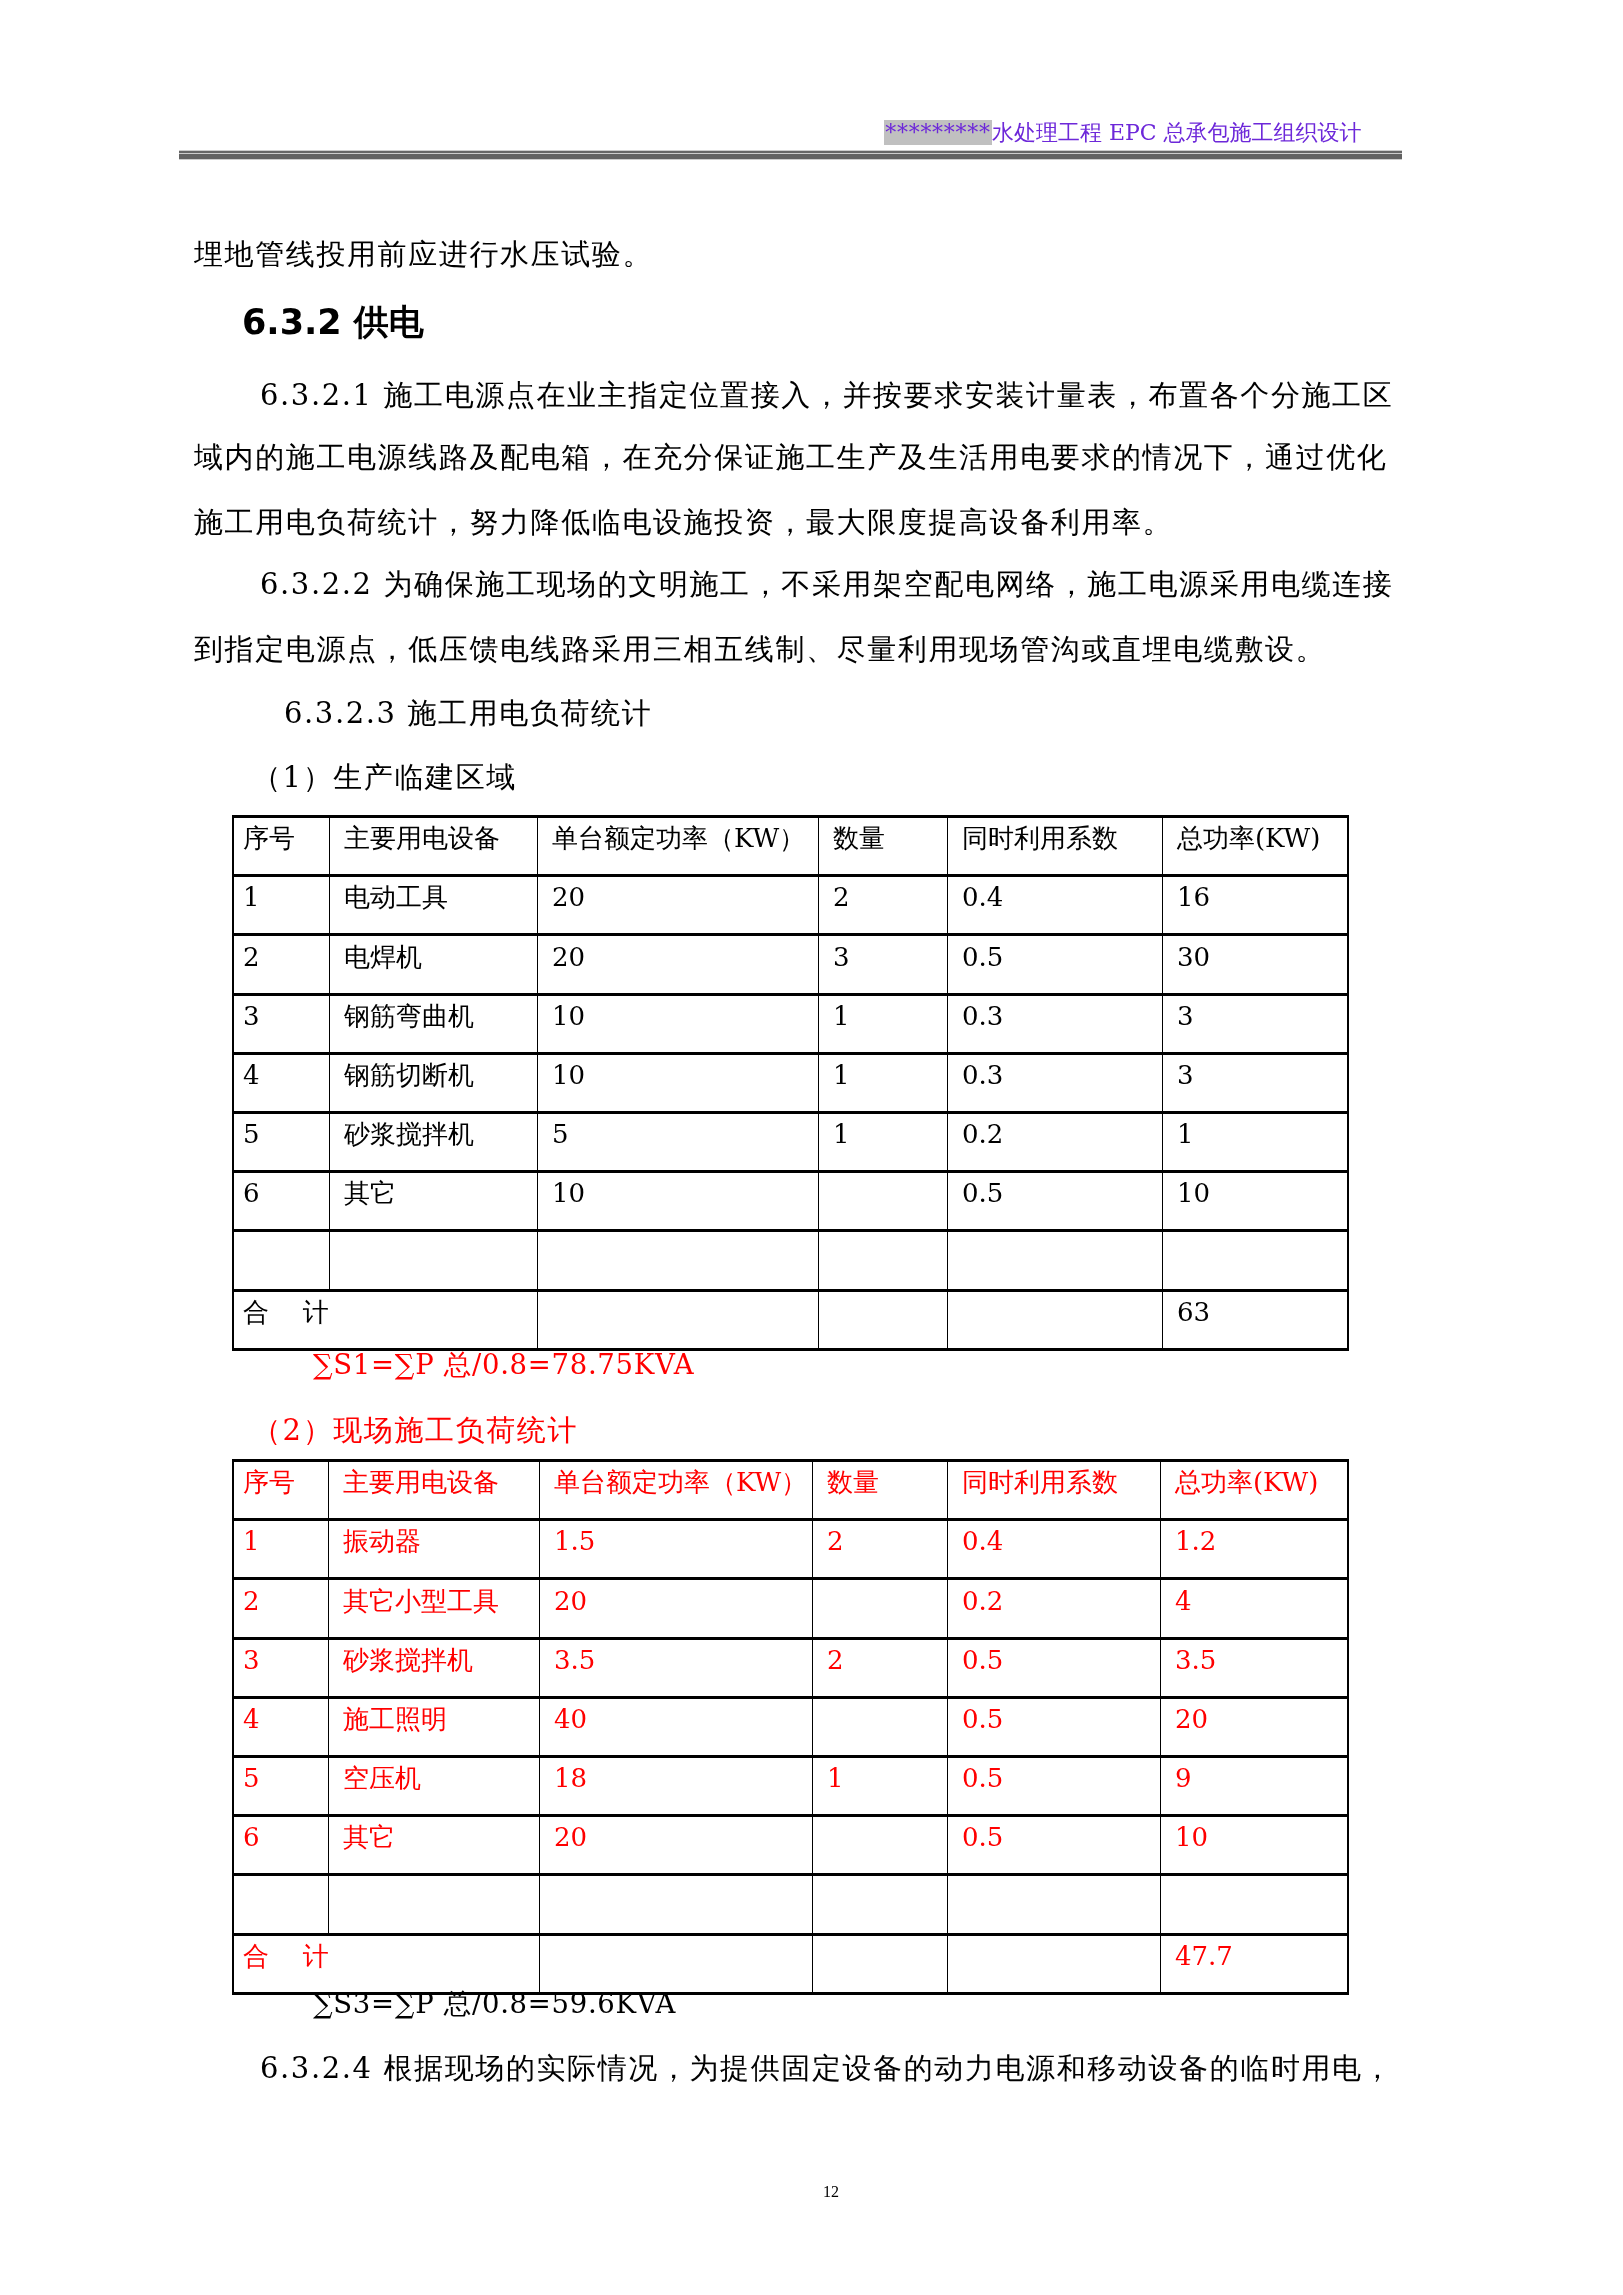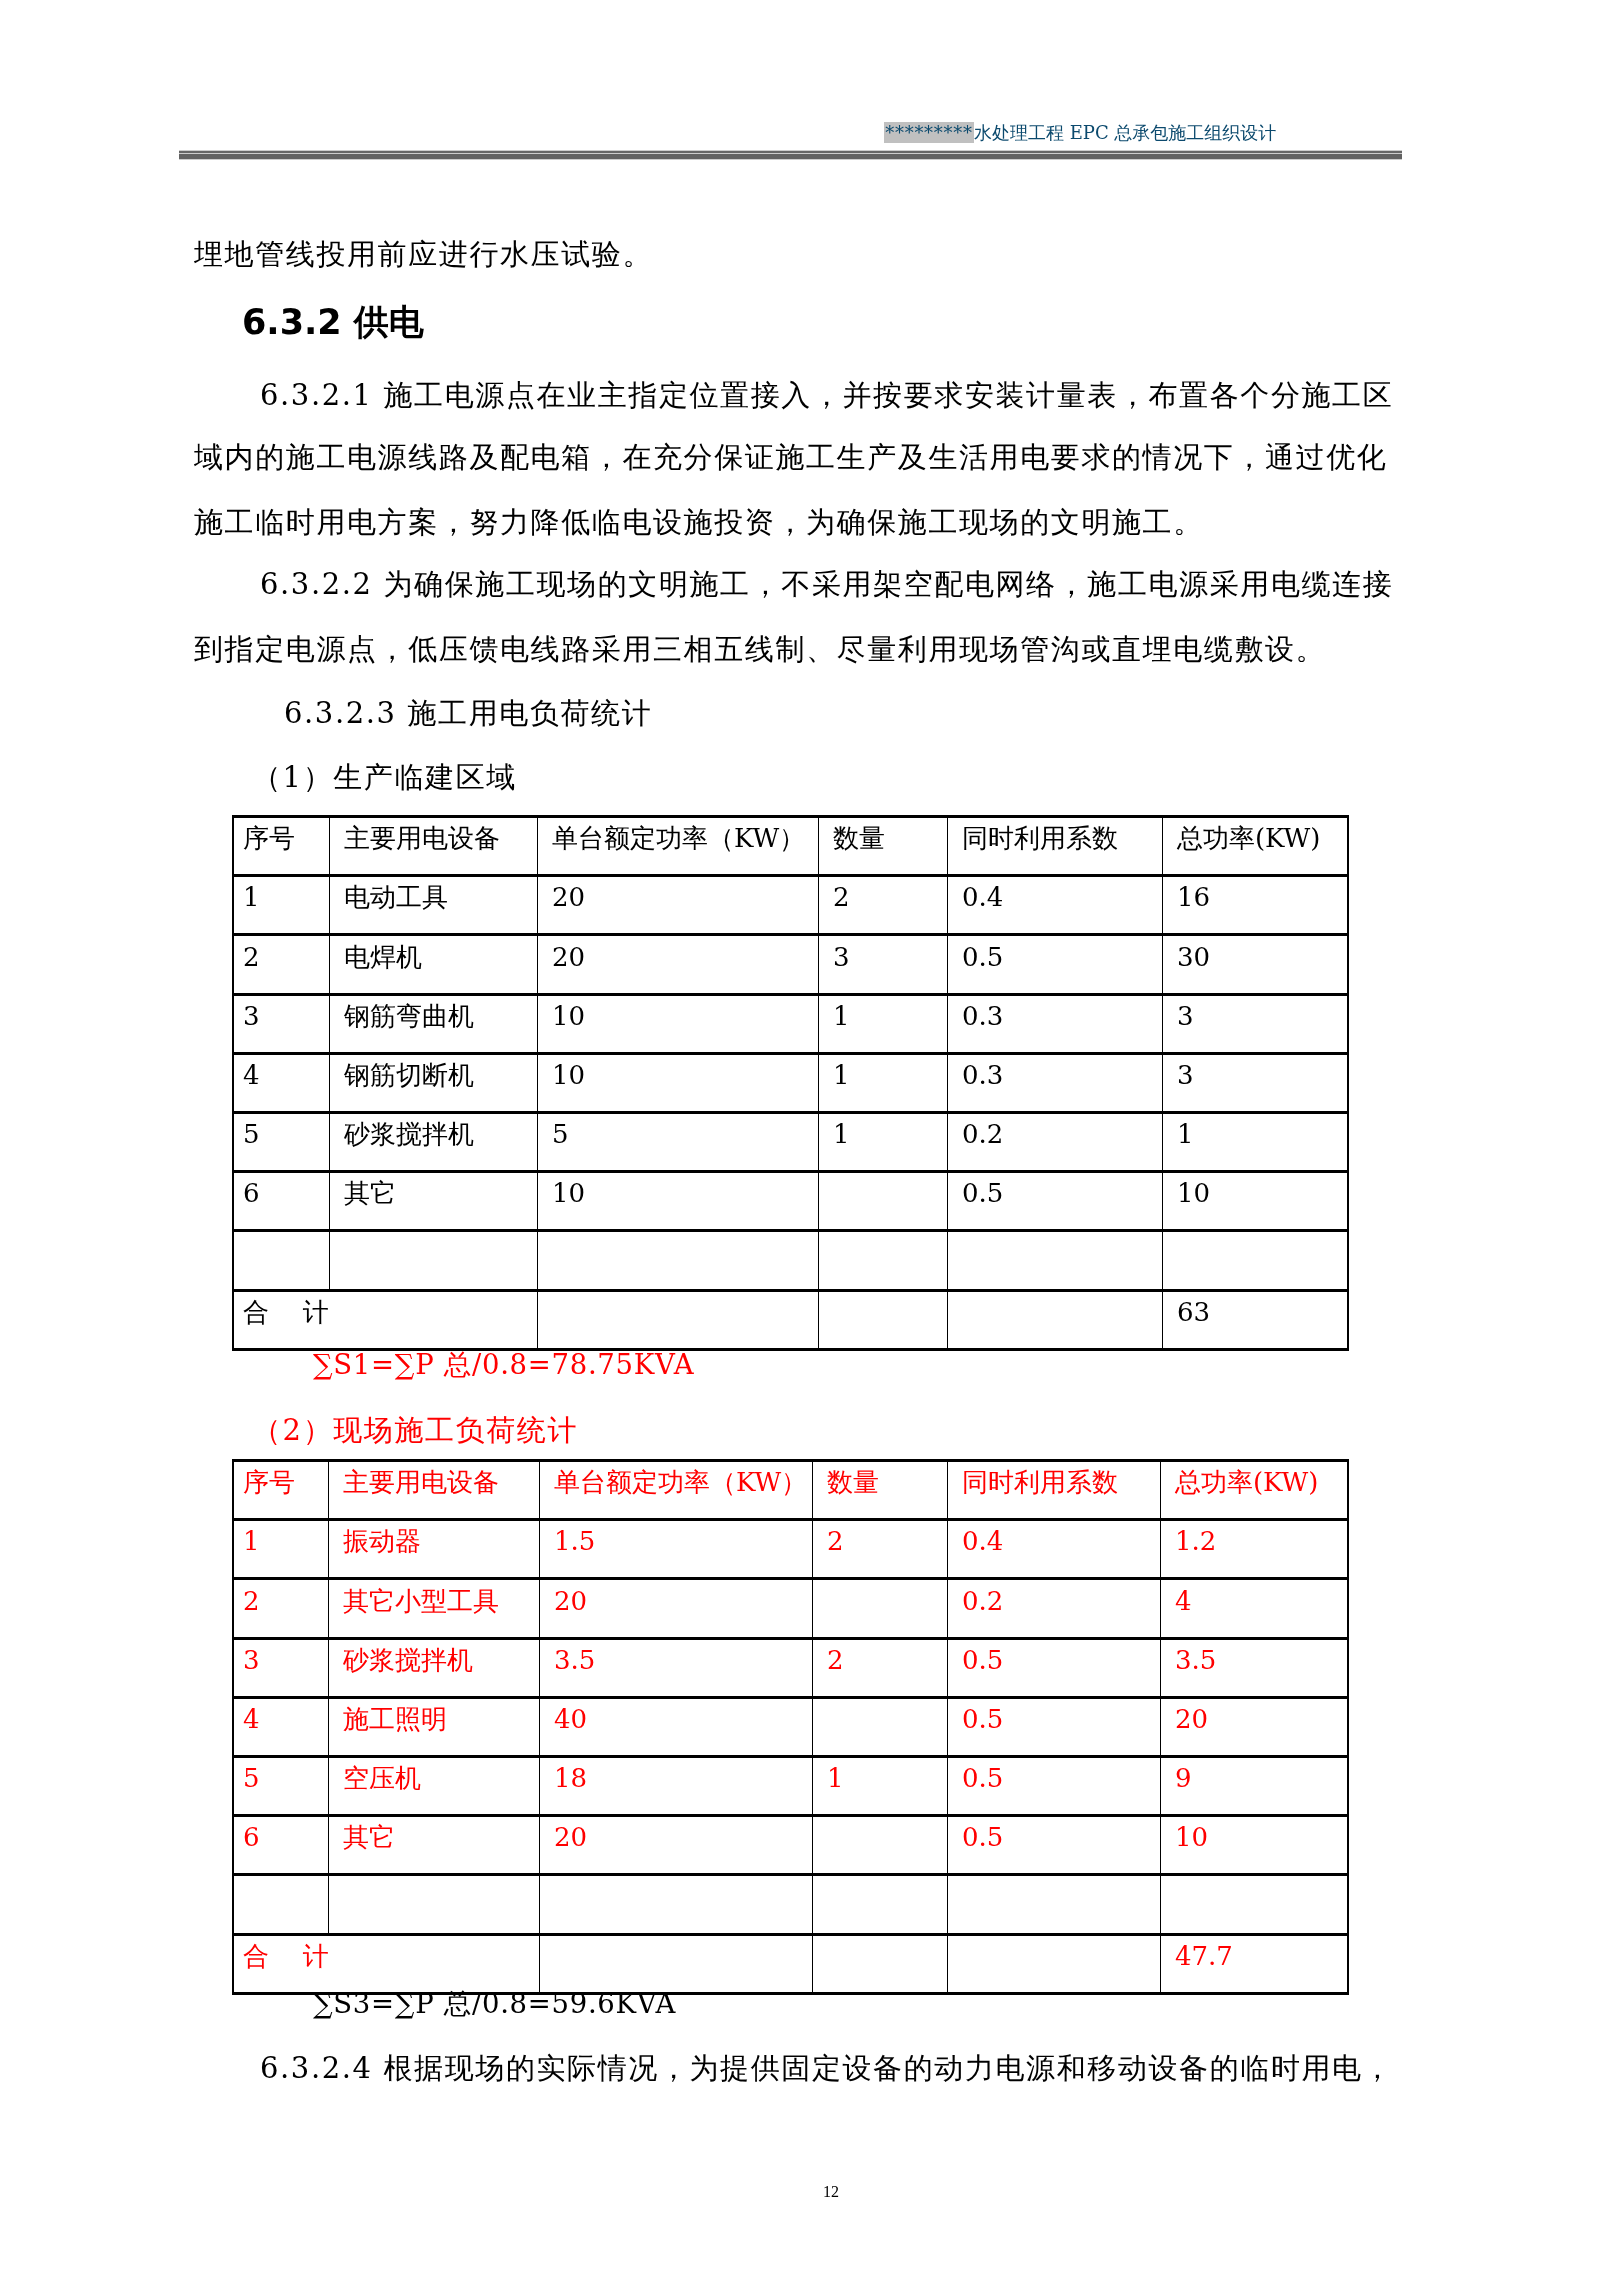--- a/index.html
+++ b/index.html
@@ -1,21 +1,21 @@
 <!DOCTYPE html>
 <html style="font-size:10.5px"><head>
 <meta charset="utf-8">
 <style>
   html, body { margin: 0; padding: 0; background: #ffffff; }
   body { width: 1623px; height: 2295px; position: relative; overflow: hidden;
          font-family: "DejaVu Serif", "Liberation Serif", serif; color: #000; }
   .abs { position: absolute; white-space: nowrap; }
 
   
-  .hdr-title { left: 884px; top: 116px; height: 33px; font-size: 18px; line-height: 33px; color: #0c4a6e;
+  .hdr-title { left: 884px; top: 116px; height: 33px; font-size: 22px; line-height: 33px; color: #6d28d9;
                font-family: "DejaVu Serif", "Liberation Serif", serif; text-align: center; }
   .hdr-mask { background: #c0c0c0; padding: 0 1.3px; letter-spacing: 0.7px; }
   .hdr-rule-thin { left: 179px; top: 150px; width: 1223px; height: 2px; background: #666; border-top:0.7px solid #ccc; border-bottom:0.7px solid #ccc; }
   .hdr-rule-thick { left: 179px; top: 154px; width: 1223px; height: 5.2px; background: #626262; border-bottom:0.7px solid #ccc; }
 
   .body-text { font-size: 29px; line-height: 37px; letter-spacing: 1.6px; }
   .heading { font-size: 35px; line-height: 42px; font-weight: bold; font-family: "DejaVu Sans", "Liberation Sans", sans-serif; }
   .red { color: #ff0000; margin-top: 6px; }
 
   
@@ -39,21 +39,21 @@
   <span class="hdr-mask">*********</span><span>水处理工程 EPC 总承包施工组织设计</span>
 </div>
 <div class="abs hdr-rule-thin"></div>
 <div class="abs hdr-rule-thick"></div>
 
 <div class="abs body-text" style="left:194px; top:236px;">埋地管线投用前应进行水压试验。</div>
 <div class="abs heading" style="left:194px; top:301px;margin-left:48px;">6.3.2 供电</div>
 
 <div class="abs body-text" style="left:260px; top:377px;">6.3.2.1 施工电源点在业主指定位置接入，并按要求安装计量表，布置各个分施工区</div>
 <div class="abs body-text" style="left:194px; top:439px;">域内的施工电源线路及配电箱，在充分保证施工生产及生活用电要求的情况下，通过优化</div>
-<div class="abs body-text" style="left:194px; top:504px;">施工临时用电方案，努力降低临电设施投资，为确保施工现场的文明施工。</div>
+<div class="abs body-text" style="left:194px; top:504px;">施工用电负荷统计，努力降低临电设施投资，最大限度提高设备利用率。</div>
 
 <div class="abs body-text" style="left:260px; top:566px;">6.3.2.2 为确保施工现场的文明施工，不采用架空配电网络，施工电源采用电缆连接</div>
 <div class="abs body-text" style="left:194px; top:631px;">到指定电源点，低压馈电线路采用三相五线制、尽量利用现场管沟或直埋电缆敷设。</div>
 
 <div class="abs body-text" style="left:260px; top:695px;margin-left:24px;">6.3.2.3 施工用电负荷统计</div>
 <div class="abs body-text" style="left:252px; top:759px;">（1）生产临建区域</div>
 
 <table class="load t-black" style="left:232px; top:815px; width:1115px;">
   <colgroup>
     <col style="width:96px">

